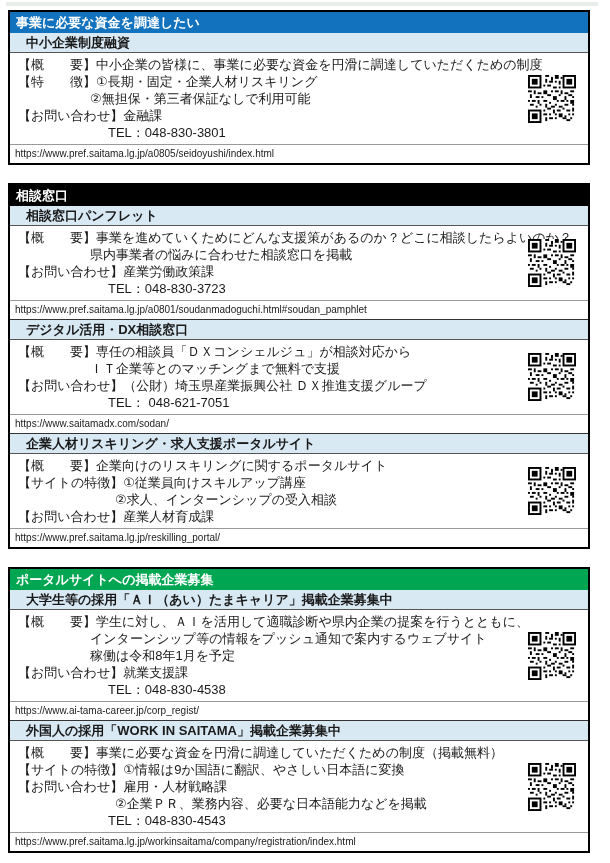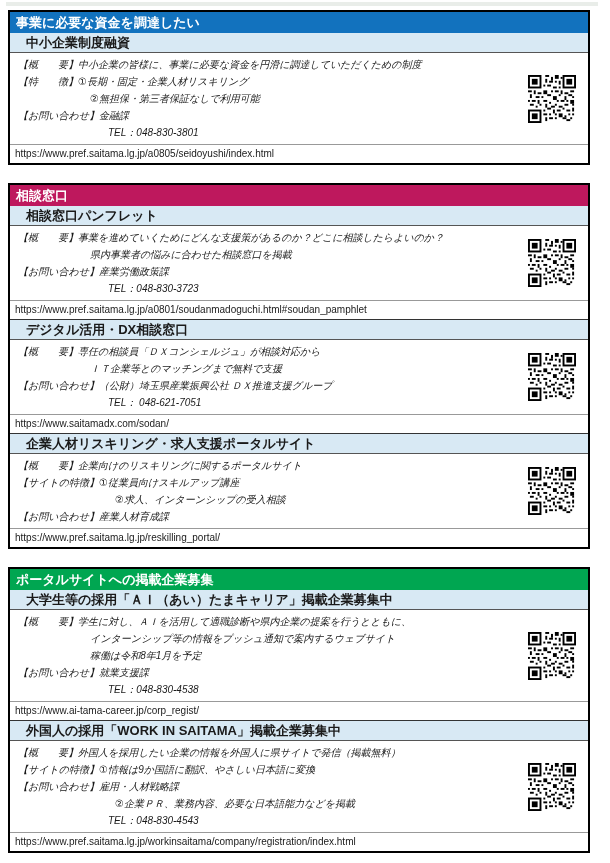--- a/index.html
+++ b/index.html
@@ -35,24 +35,23 @@
     padding:2px 16px;
     border-top:1px solid #333;
     border-bottom:1px solid #555;
   }
   .cat-header + .subsection .sub-header{border-top:none;}
   .content{
     position:relative;
     padding:3px 70px 3px 8px;
   }
   .line{
-    font-size:10px;
+    font-size:13px;
     line-height:17px;
     white-space:nowrap;
-    font-style:italic;
   }
   .ind1{padding-left:72px;}  
   .ind2{padding-left:90px;}  
   .ind3{padding-left:97px;}  
   .url-row{
     border-top:1px solid #999;
     font-size:10px;
     line-height:14px;
     padding:2px 5px;
     white-space:nowrap;
@@ -172,21 +171,21 @@
         <div class="line ind2">TEL：048-830-3801</div>
         <svg class="qr" viewBox="0 0 25 25">
             <use href="#qr-def"></use>
           </svg>
       </div>
       <div class="url-row">https://www.pref.saitama.lg.jp/a0805/seidoyushi/index.html</div>
     </div>
   </section>
 
   <section class="block">
-    <div class="cat-header" style="background: #be185d;">相談窓口</div>
+    <div class="cat-header" style="background: #000000;">相談窓口</div>
 
     <div class="subsection">
       <div class="sub-header">相談窓口パンフレット</div>
       <div class="content">
         <div class="line">【概　　要】事業を進めていくためにどんな支援策があるのか？どこに相談したらよいのか？</div>
         <div class="line ind1">県内事業者の悩みに合わせた相談窓口を掲載</div>
         <div class="line">【お問い合わせ】産業労働政策課</div>
         <div class="line ind2">TEL：048-830-3723</div>
         <svg class="qr" viewBox="0 0 25 25">
             <use href="#qr-def"></use>
@@ -238,21 +237,21 @@
         <svg class="qr" viewBox="0 0 25 25">
             <use href="#qr-def"></use>
           </svg>
       </div>
       <div class="url-row">https://www.ai-tama-career.jp/corp_regist/</div>
     </div>
 
     <div class="subsection">
       <div class="sub-header">外国人の採用「WORK IN SAITAMA」掲載企業募集中</div>
       <div class="content">
-        <div class="line">【概　　要】外国人を採用したい企業の情報を外国人に県サイトで発信（掲載無料）</div>
+        <div class="line">【概　　要】事業に必要な資金を円滑に調達していただくための制度（掲載無料）</div>
         <div class="line">【サイトの特徴】①情報は9か国語に翻訳、やさしい日本語に変換</div>
         <div class="line">【お問い合わせ】雇用・人材戦略課</div>
         <div class="line ind3">②企業ＰＲ、業務内容、必要な日本語能力などを掲載</div>
         <div class="line ind2">TEL：048-830-4543</div>
         <svg class="qr" viewBox="0 0 25 25">
             <use href="#qr-def"></use>
           </svg>
       </div>
       <div class="url-row">https://www.pref.saitama.lg.jp/workinsaitama/company/registration/index.html</div>
     </div>

